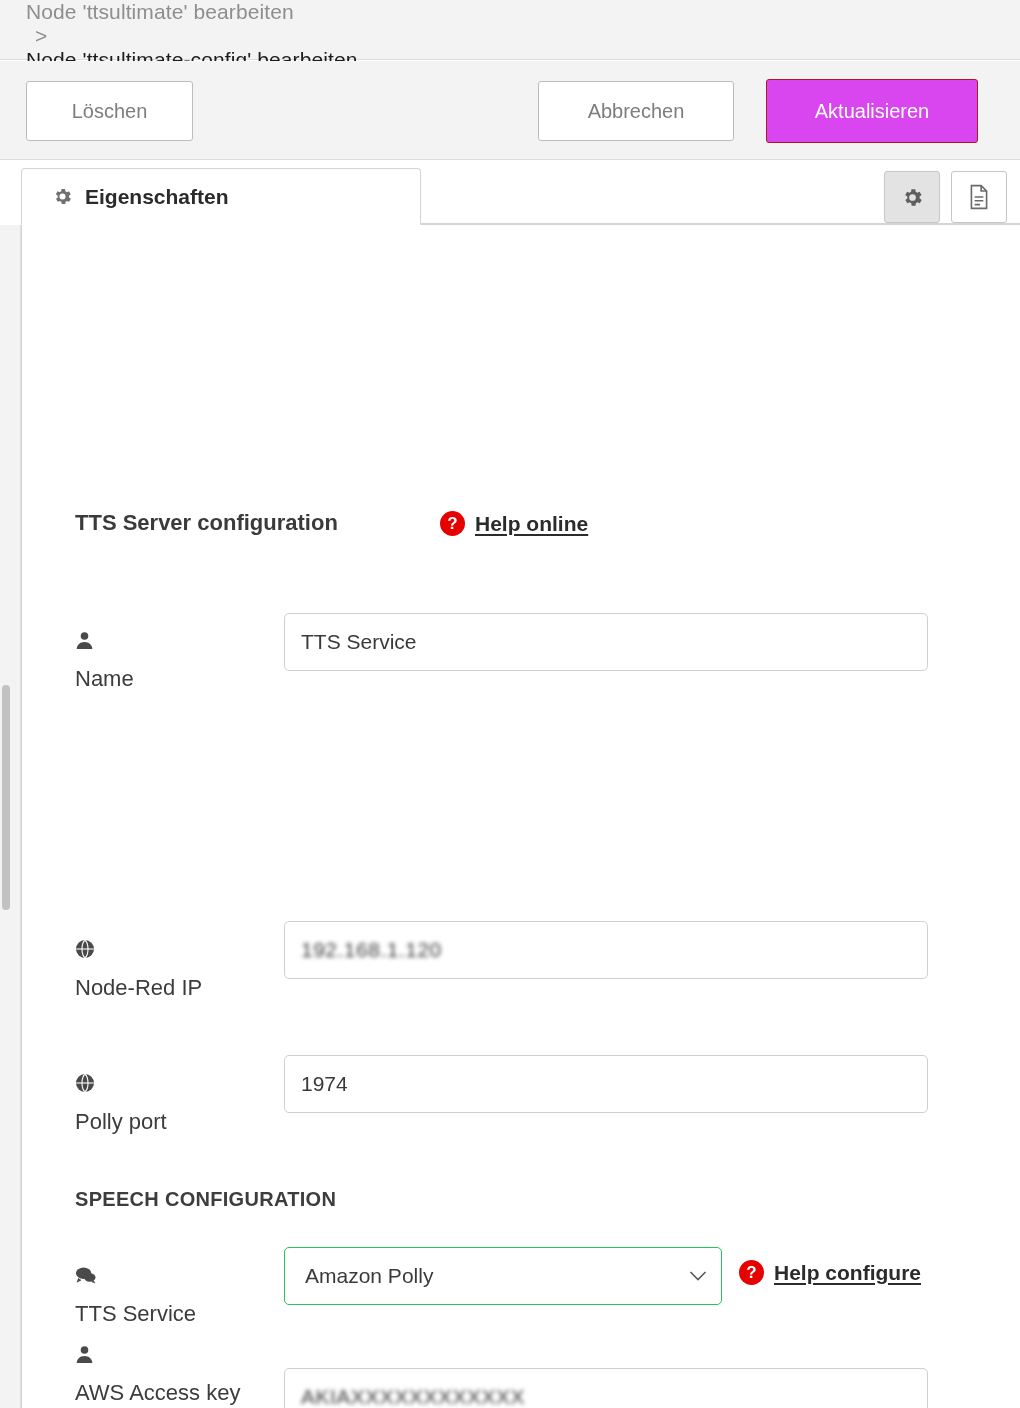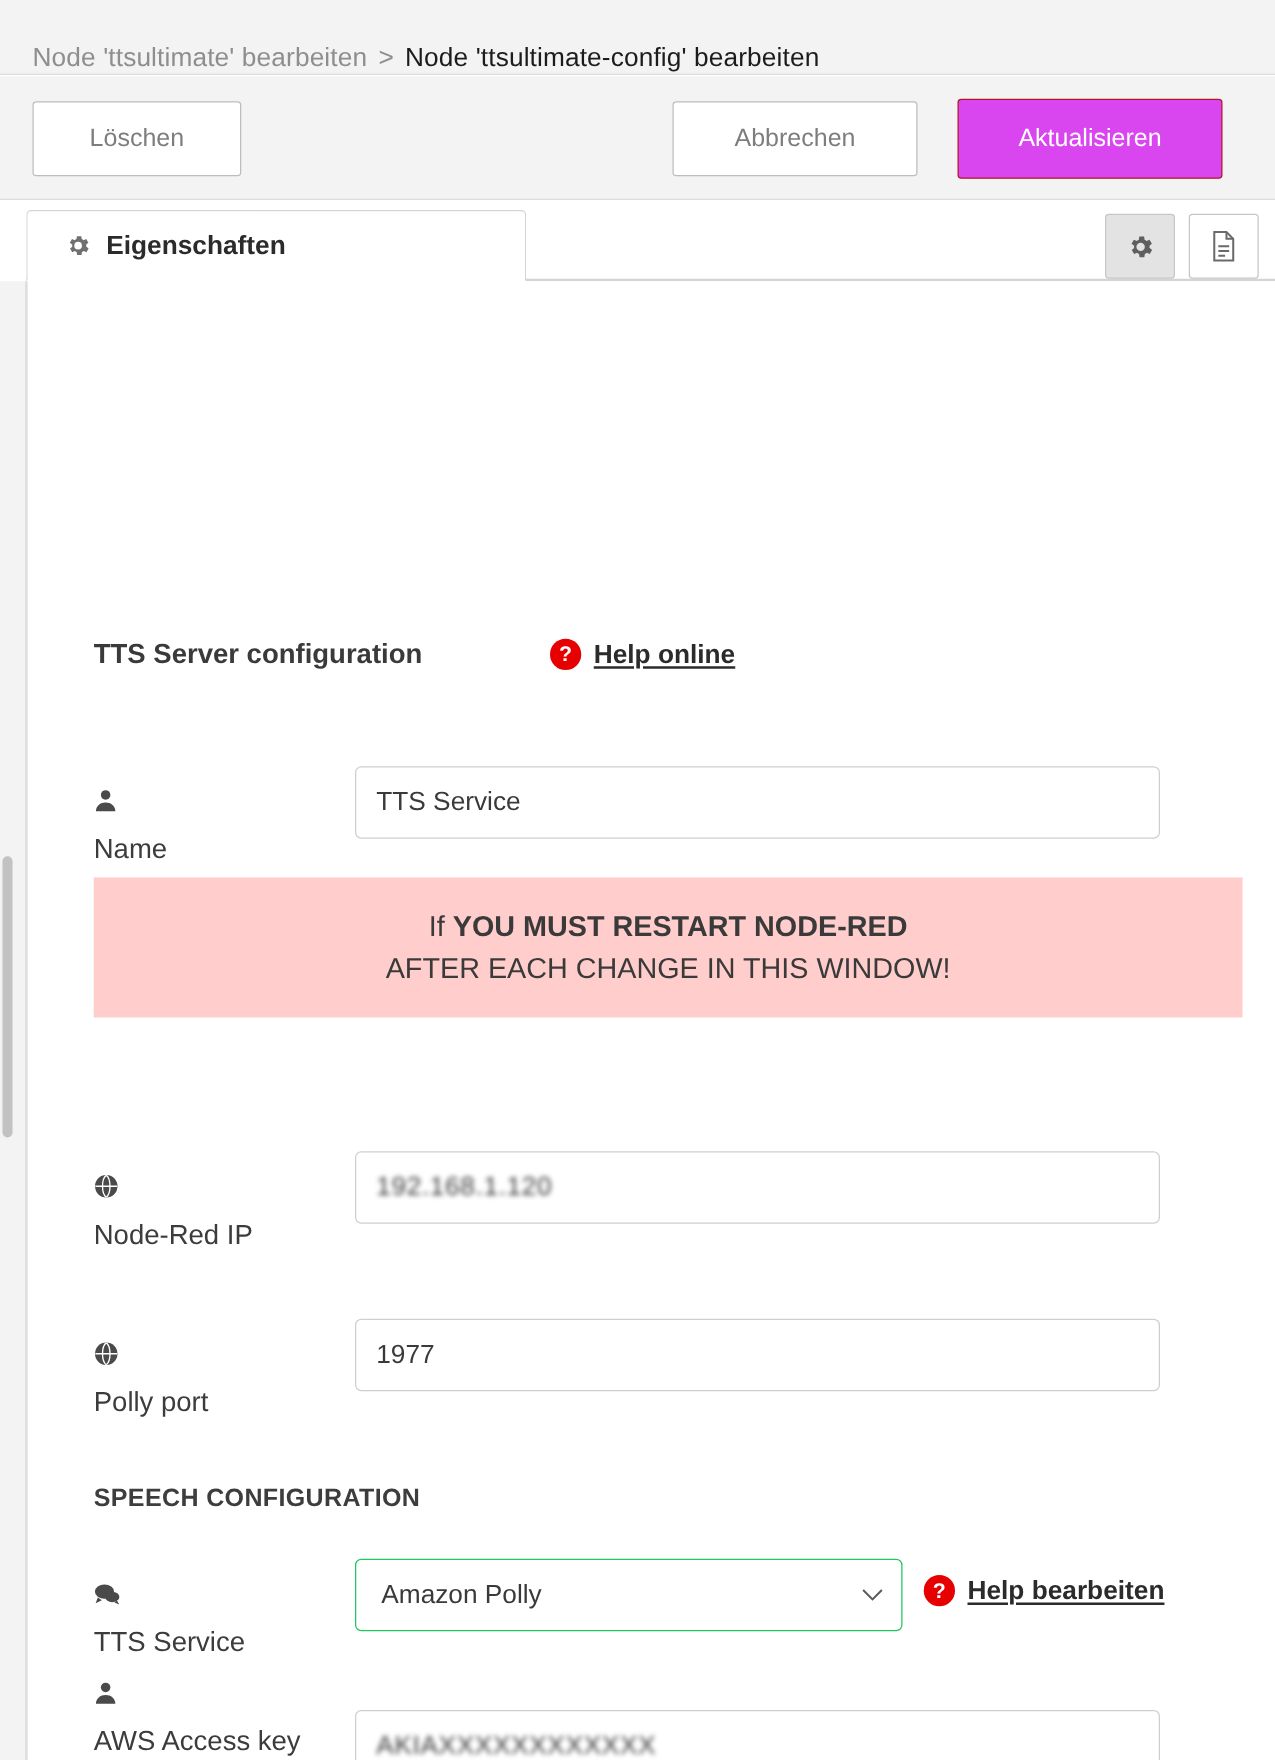--- a/index.html
+++ b/index.html
@@ -17,22 +17,23 @@
     width: 1020px; height: 1408px;
     background: #ffffff;
   }
 
   
   #breadcrumb-bar {
     position: absolute; left: 0; top: 0;
     width: 1020px; height: 60px;
     background: #f3f3f3;
     border-bottom: 1px solid #dcdcdc;
-    display: flex; align-items: flex-end;
+    display: flex; align-items: flex-start;
     padding-left: 26px;
+    flex-direction: column;
   }
   .crumb-prev {
     font-size: 21px; color: #8e8e8e; letter-spacing: .1px;
   }
   .crumb-sep {
     font-size: 21px; color: #8e8e8e; margin: 0 9px;
   }
   .crumb-current {
     font-size: 21px; color: #1c1c1c; font-weight: 400; letter-spacing: .1px;
   }
@@ -300,24 +301,20 @@
           <circle cx="10" cy="5.2" r="4"></circle>
           <path d="M1.8 19c0-4.5 3.7-7.4 8.2-7.4s8.2 2.9 8.2 7.4z"></path>
         </svg>
       </span>
       <span>Name</span>
     </div>
     <div class="finput" id="input-name">
       <span>TTS Service</span>
     </div>
 
-    <div id="warning-box">
-      <div id="warning-line1"><span>If </span><b>YOU MUST RESTART NODE-RED</b></div>
-      <div id="warning-line2">AFTER EACH CHANGE IN THIS WINDOW!</div>
-    </div>
 
 
     <div class="flabel" id="label-nodered-ip">
       <span class="ficon">
         <svg width="20" height="20" viewBox="0 0 20 20" fill="#4a4a4a">
           <circle cx="10" cy="10" r="9"></circle>
           <path d="M10 1.2c-2.1 1.6-3 5-3 8.8s.9 7.2 3 8.8" fill="none" stroke="#ffffff" stroke-width="1.1"></path>
           <path d="M1.3 10h17.4" stroke="#ffffff" stroke-width="1.1"></path>
           <path d="M10 1.2c2.1 1.6 3 5 3 8.8s-.9 7.2-3 8.8" fill="none" stroke="#ffffff" stroke-width="1.1"></path>
         </svg>
@@ -333,21 +330,21 @@
         <svg width="20" height="20" viewBox="0 0 20 20" fill="#4a4a4a">
           <circle cx="10" cy="10" r="9"></circle>
           <path d="M10 1.2c-2.1 1.6-3 5-3 8.8s.9 7.2 3 8.8" fill="none" stroke="#ffffff" stroke-width="1.1"></path>
           <path d="M1.3 10h17.4" stroke="#ffffff" stroke-width="1.1"></path>
           <path d="M10 1.2c2.1 1.6 3 5 3 8.8s-.9 7.2-3 8.8" fill="none" stroke="#ffffff" stroke-width="1.1"></path>
         </svg>
       </span>
       <span>Polly port</span>
     </div>
     <div class="finput" id="input-host-port">
-      <span>1977</span>
+      <span>1974</span>
     </div>
 
     <div class="row section-head" id="speech-head">SPEECH CONFIGURATION</div>
 
     <div class="flabel" id="label-tts-service">
       <span class="ficon">
         <svg width="21" height="19" viewBox="0 0 22 19" fill="#4a4a4a">
           <ellipse cx="9" cy="7.2" rx="8" ry="6"></ellipse>
           <path d="M3.4 12.2 1.6 17l5.2-2.6z"></path>
           <ellipse cx="15.5" cy="11.6" rx="6" ry="4.4"></ellipse>
@@ -360,21 +357,21 @@
       <span>Amazon Polly</span>
       <span class="chev">
         <svg width="18" height="11" viewBox="0 0 18 11" fill="none" stroke="#5a5a5a" stroke-width="1.6">
           <path d="M1.5 1.5 9 9l7.5-7.5"></path>
         </svg>
       </span>
     </div>
 
     <div class="helplink" id="help-configure-link">
       <span class="help-badge">?</span>
-      <span class="help-text">Help bearbeiten</span>
+      <span class="help-text">Help configure</span>
     </div>
 
     <div class="flabel" id="label-aws-access">
       <span class="ficon">
         <svg width="19" height="19" viewBox="0 0 20 20" fill="#4a4a4a">
           <circle cx="10" cy="5.2" r="4"></circle>
           <path d="M1.8 19c0-4.5 3.7-7.4 8.2-7.4s8.2 2.9 8.2 7.4z"></path>
         </svg>
       </span>
       <span>AWS Access key</span>

